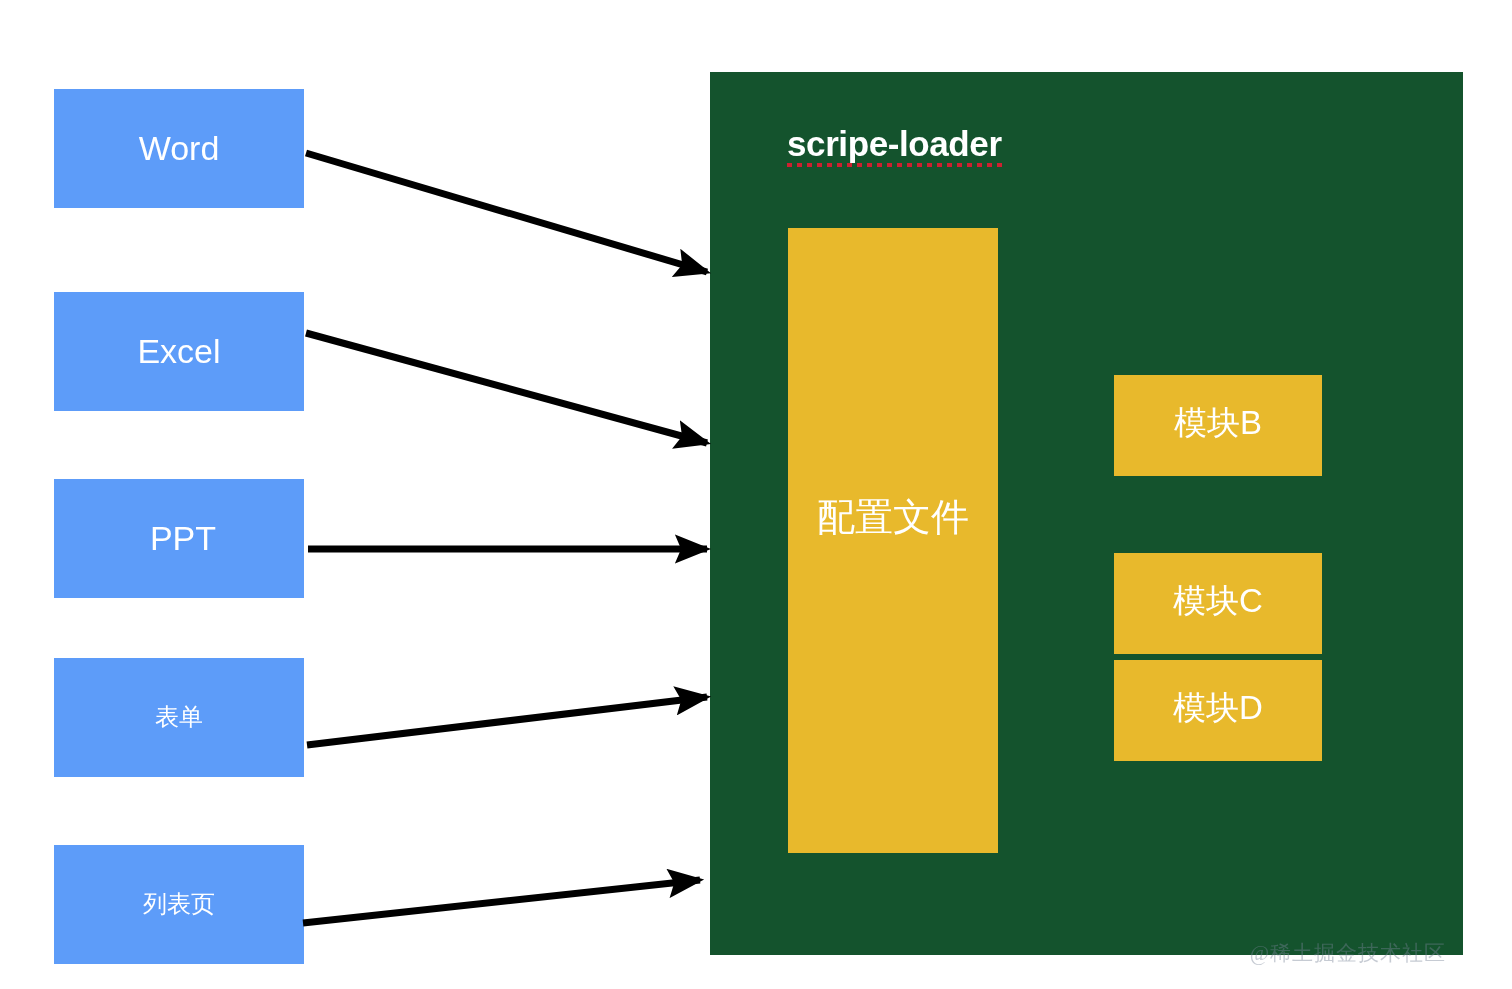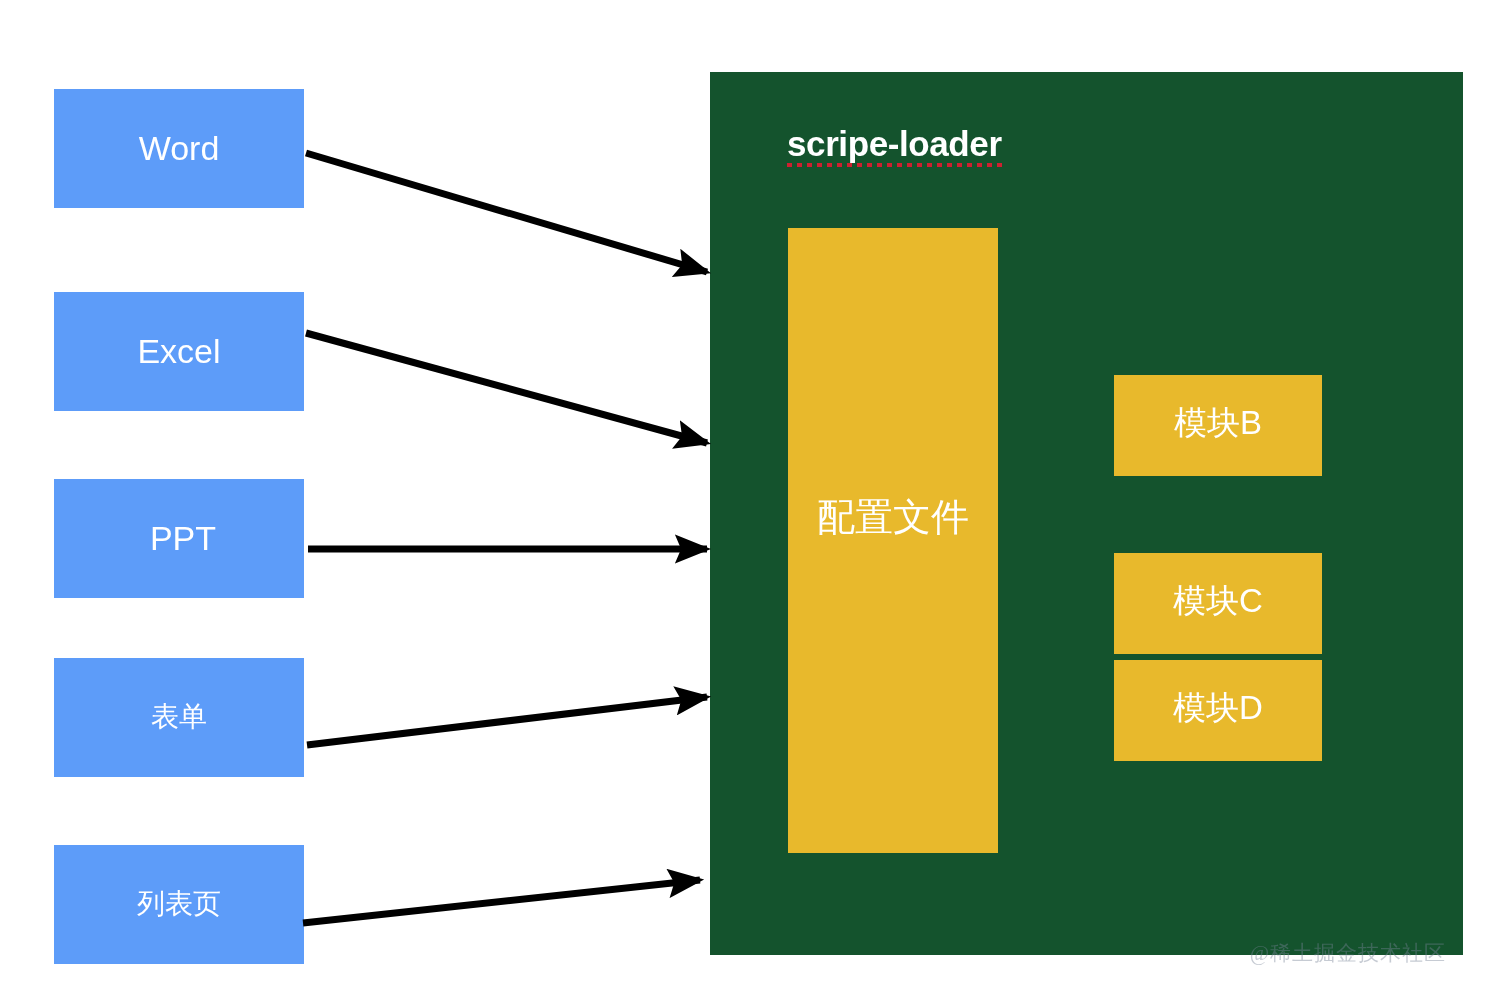--- a/index.html
+++ b/index.html
@@ -31,21 +31,21 @@
     line-height: 1.1;
   }
   .src-box {
     background: #5d9cf9;
     left: 54px;
     width: 250px;
     height: 119px;
     font-size: 34px;
     font-weight: 400;
   }
-  .src-box.cjk { font-size: 28px; }
+  .src-box.cjk { font-size: 24px; }
 
   
   #loader-panel {
     position: absolute;
     left: 710px;
     top: 72px;
     width: 753px;
     height: 883px;
     background: #14532d;
   }

